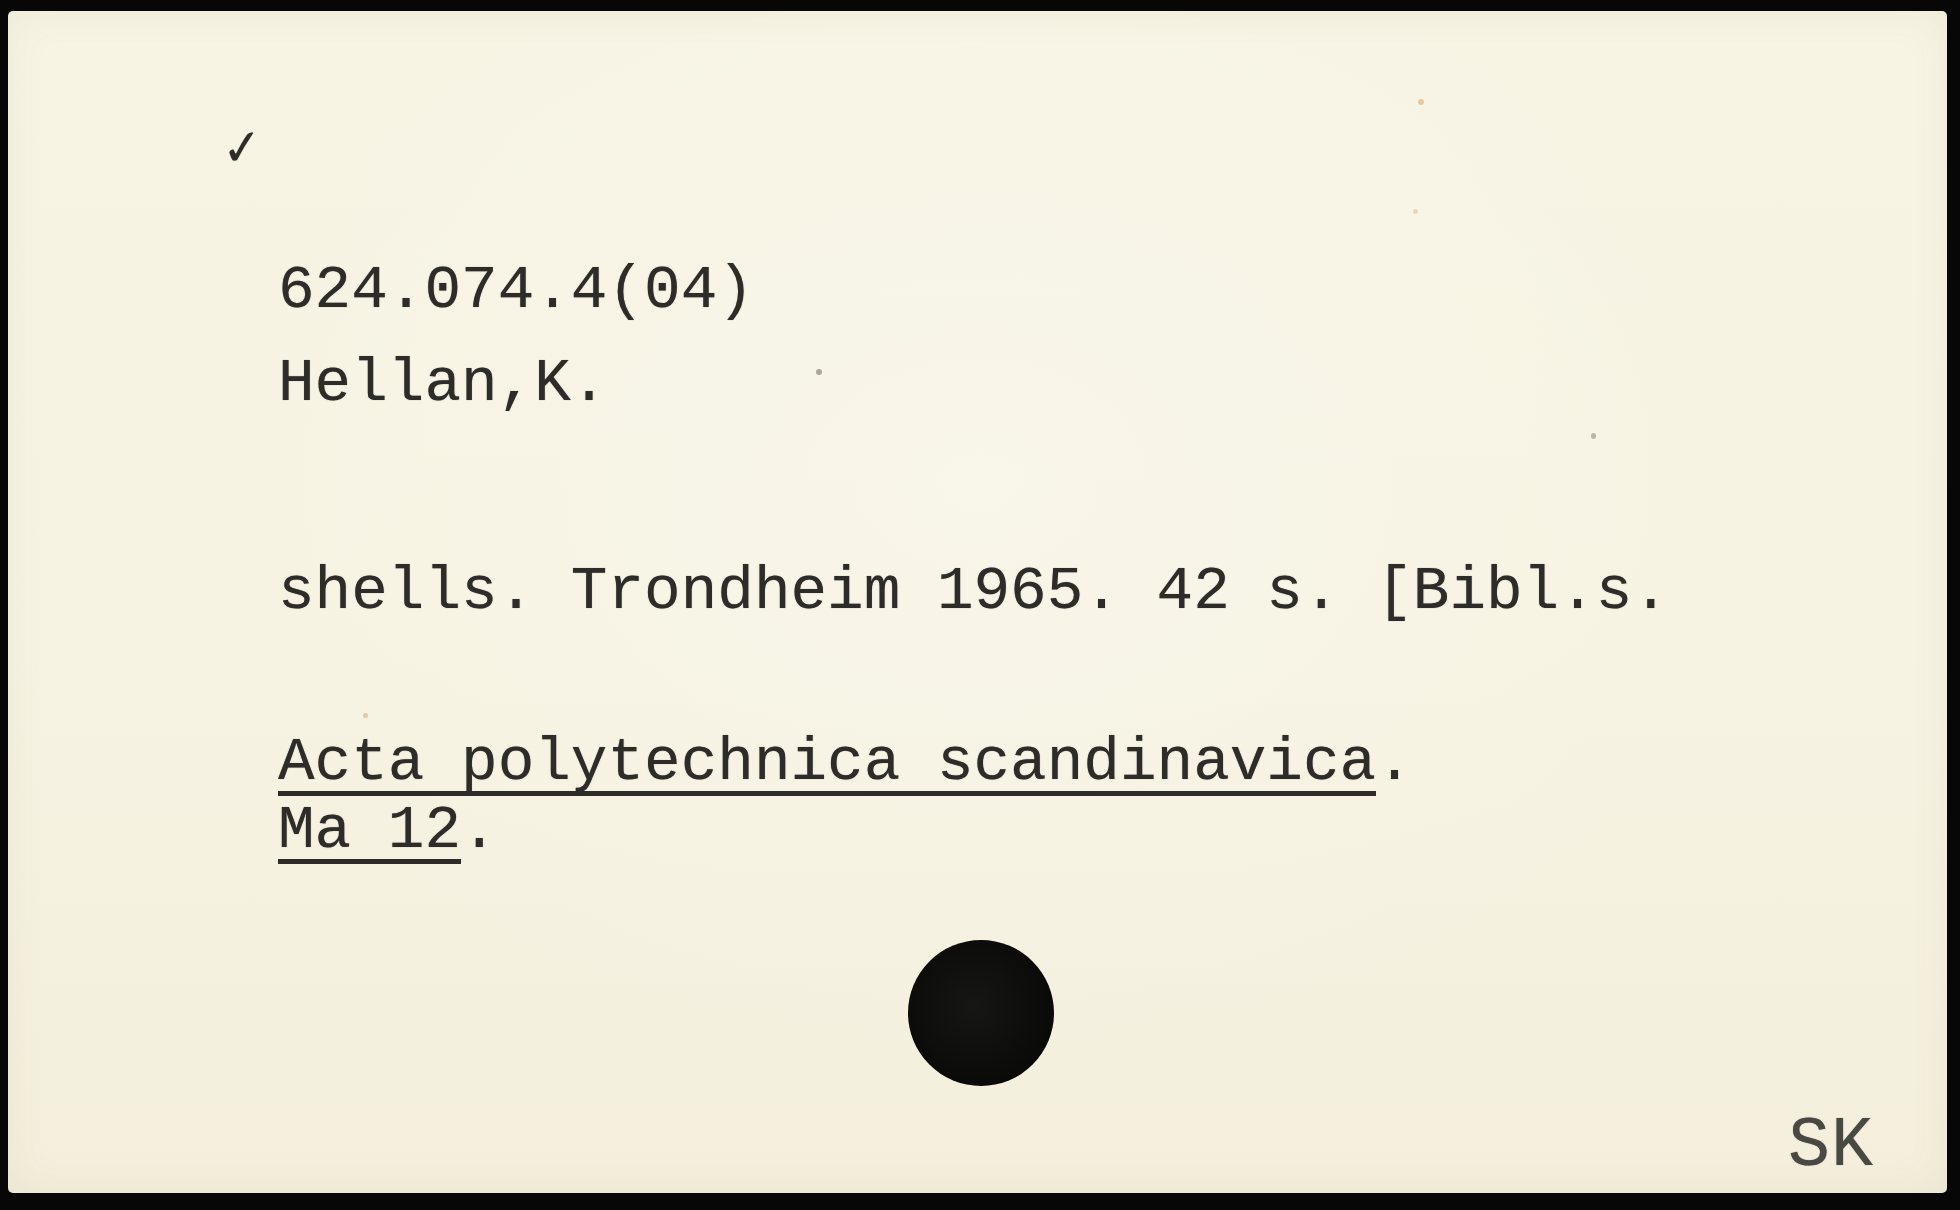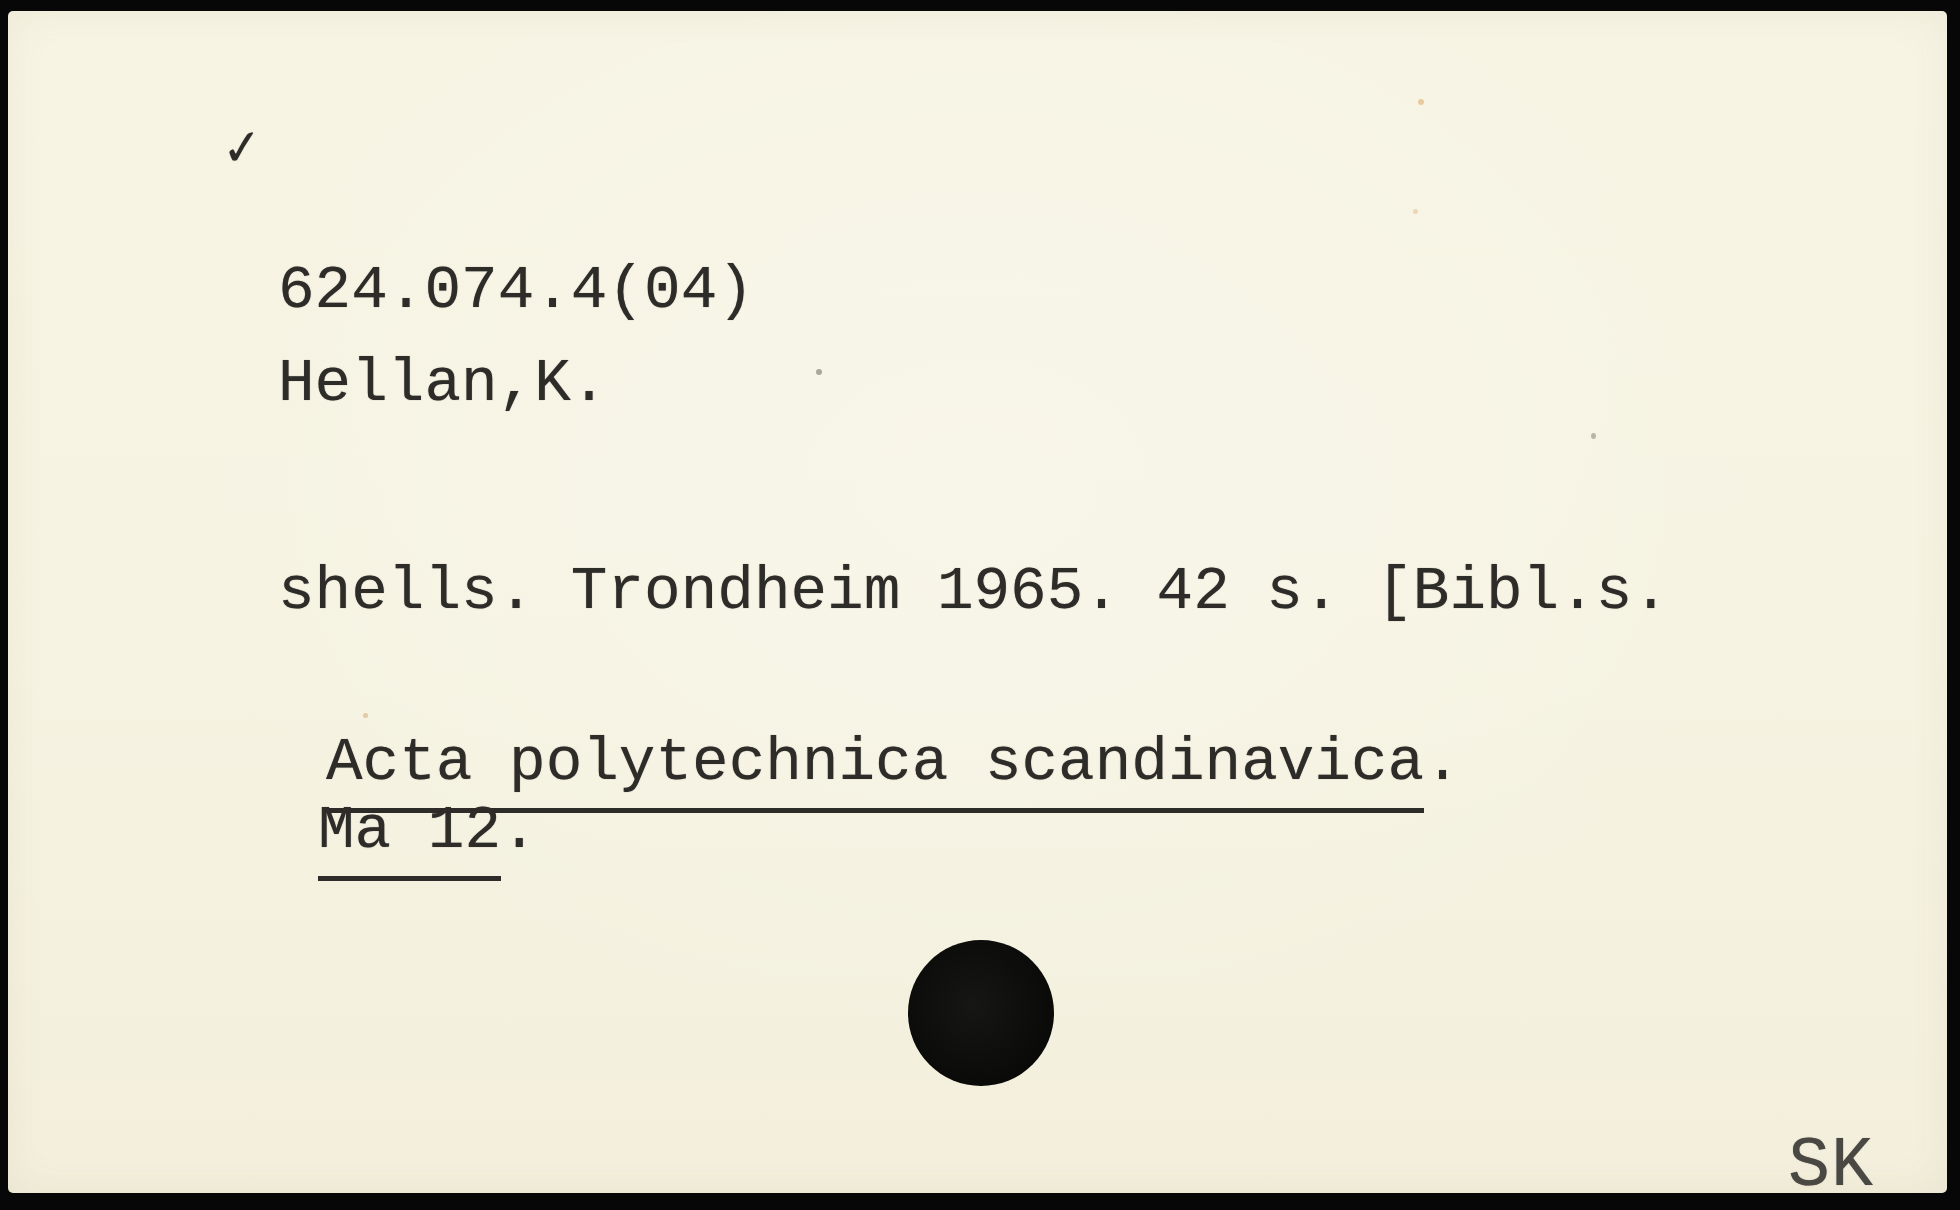--- a/index.html
+++ b/index.html
@@ -32,27 +32,26 @@
     color:var(--ink);
     font-size:61px;
     letter-spacing:0;
     white-space:pre;
     text-shadow:0 0 1px rgba(46,44,40,0.55);
   }
   .callnums{left:270px;top:117px;line-height:65px;}
   .author{left:270px;top:340px;line-height:65px;}
   .title{left:270px;top:426px;line-height:62px;}
   .series1{left:270px;top:719px;line-height:65px;}
-  .series2{left:262px;top:787px;line-height:65px;}
+  .series2{left:270px;top:787px;line-height:65px;}
   .u{
     display:inline-block;
     line-height:56px;
-    padding-bottom:17px;
+    padding-bottom:0;
     border-bottom:5px solid var(--ink);
-    margin-left:48px;
   }
   .check{
     position:absolute;
     left:214px;top:108px;
     font-family:"DejaVu Sans",sans-serif;
     font-size:48px;
     color:var(--ink);
     transform:rotate(-4deg) scaleY(1.05);
     text-shadow:0 0 1px rgba(46,44,40,0.5);
   }
@@ -63,21 +62,20 @@
     border-radius:50%;
     background:radial-gradient(circle at 45% 45%, #161614 0%, #0a0a09 70%, #050505 100%);
   }
   .stamp{
     position:absolute;
     left:1780px;top:1096px;
     color:var(--stamp_ink);
     font-size:70px;
     letter-spacing:1px;
     text-shadow:0 0 1px rgba(74,72,66,0.6);
-    margin-top:20px;
   }
   .speck{
     position:absolute;
     border-radius:50%;
   }
   .speck.s1{left:1410px;top:88px;width:6px;height:6px;background:#dda76a;opacity:.55;}
   .speck.s2{left:1405px;top:198px;width:5px;height:5px;background:#dda76a;opacity:.4;}
   .speck.s3{left:808px;top:358px;width:6px;height:6px;background:#6a675f;opacity:.55;}
   .speck.s4{left:1583px;top:422px;width:5px;height:6px;background:#6a675f;opacity:.45;}
   .speck.s5{left:355px;top:702px;width:5px;height:5px;background:#cf9a5e;opacity:.45;}

